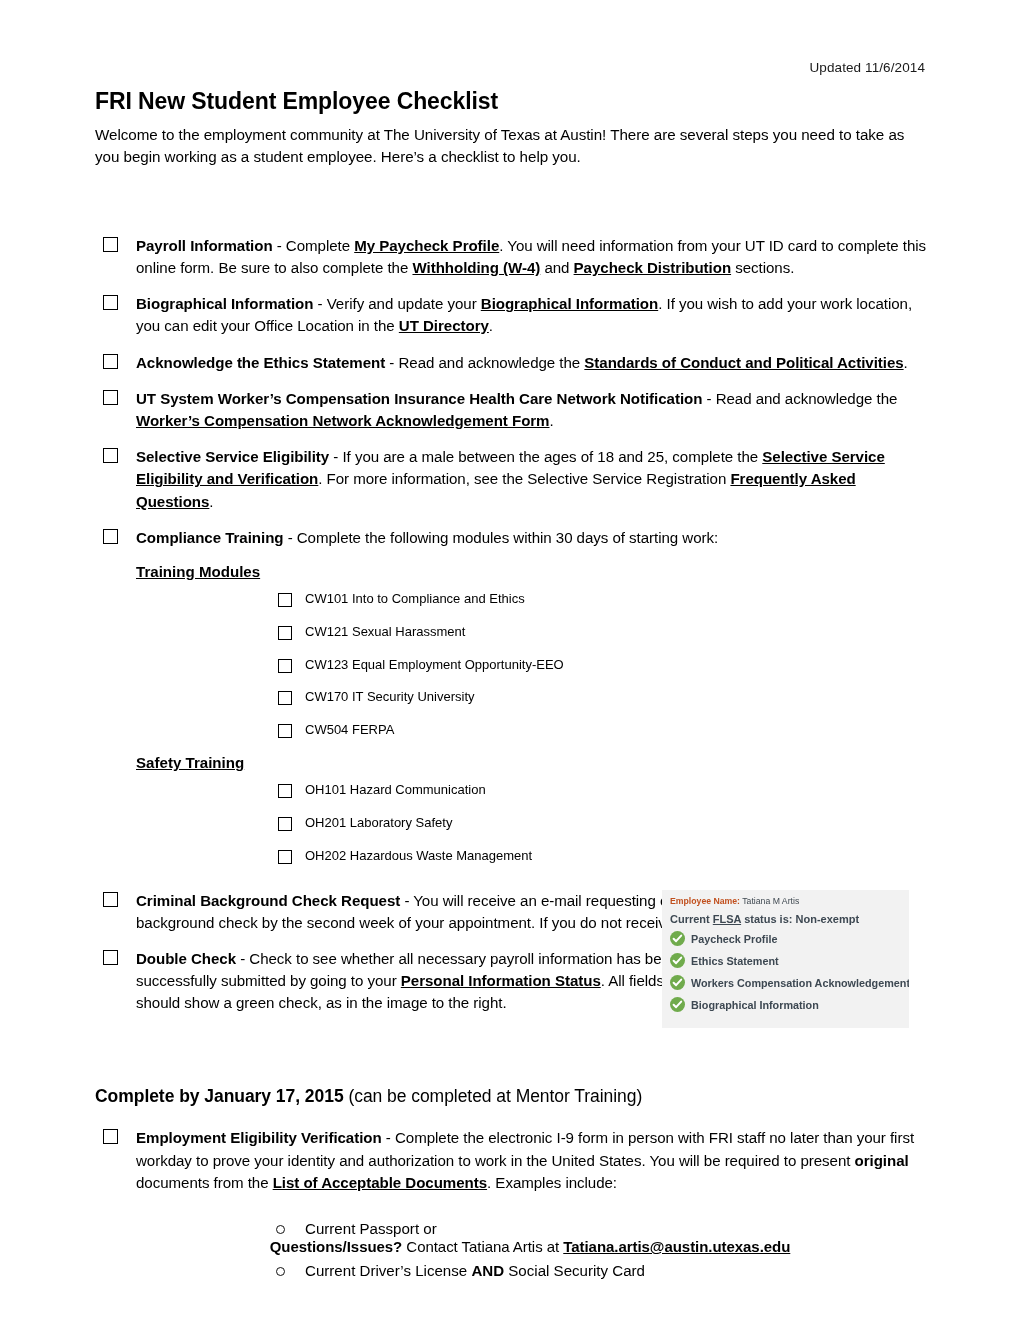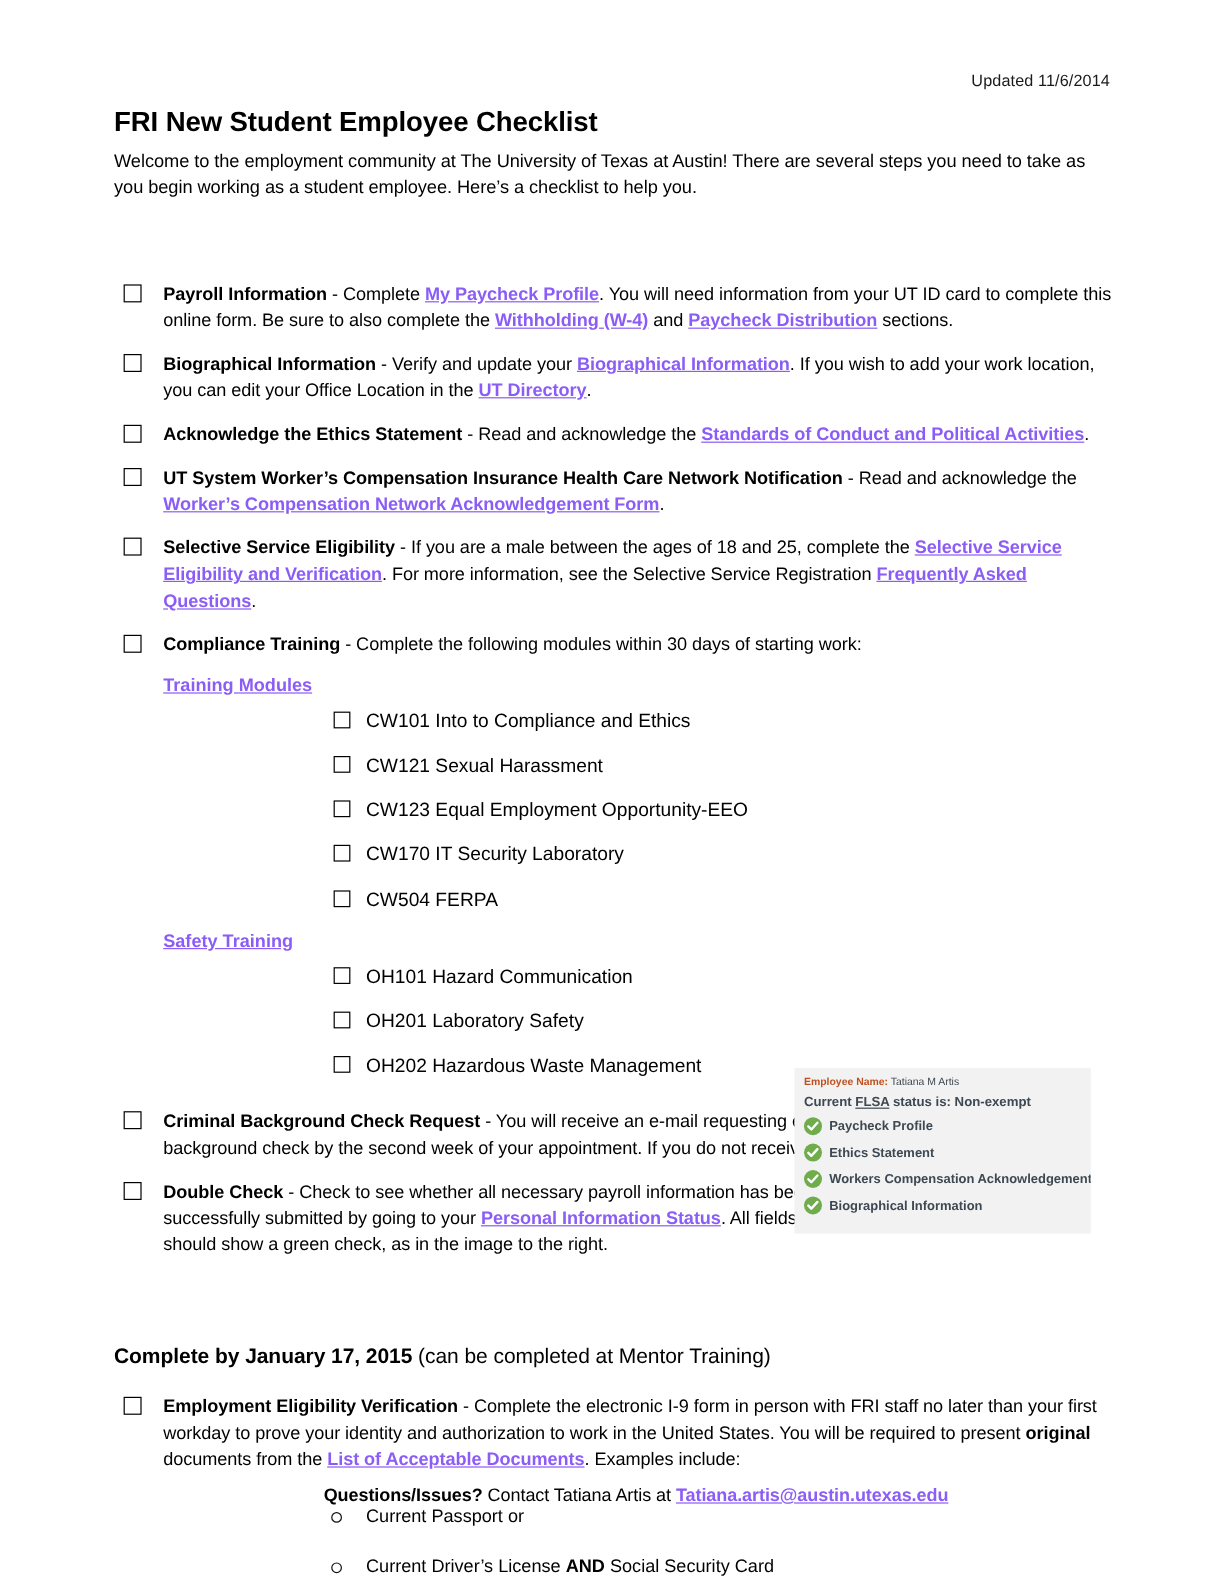--- a/index.html
+++ b/index.html
@@ -78,36 +78,36 @@
     left: 8px;
     top: 2px;
     width: 13px;
     height: 13px;
     border: 1.7px solid #000;
     box-sizing: content-box;
     display: block;
   }
   .item-text b { font-weight: bold; }
   a.link {
-    color: #8b5cf6;
+    color: #000000;
     text-decoration: underline;
     font-weight: bold;
   }
 
   
   .sub-head {
     padding-left: 41px;
     margin-top: 14px;
     margin-bottom: 10px;
     font-size: 15.1px;
   }
   .sub-item {
     position: relative;
     padding-left: 210px;
-    font-size: 16px;
+    font-size: 13px;
     line-height: 1.45;
     margin-bottom: 14px;
   }
   .sub-item .cbox2 {
     position: absolute;
     left: 183px;
     top: 3px;
     width: 12px;
     height: 12px;
     border: 1.7px solid #000;
@@ -253,21 +253,21 @@
       <div class="sub-item">
         <span class="cbox2"></span>
         <span>CW121 Sexual Harassment</span>
       </div>
       <div class="sub-item">
         <span class="cbox2"></span>
         <span>CW123 Equal Employment Opportunity-EEO</span>
       </div>
       <div class="sub-item">
         <span class="cbox2"></span>
-        <span>CW170 IT Security Laboratory</span>
+        <span>CW170 IT Security University</span>
       </div>
       <div class="sub-item">
         <span class="cbox2"></span>
         <span>CW504 FERPA</span>
       </div>
     </div>
 
     <div class="sub-head">
       <a class="link" href="#">Safety Training</a>
     </div>

